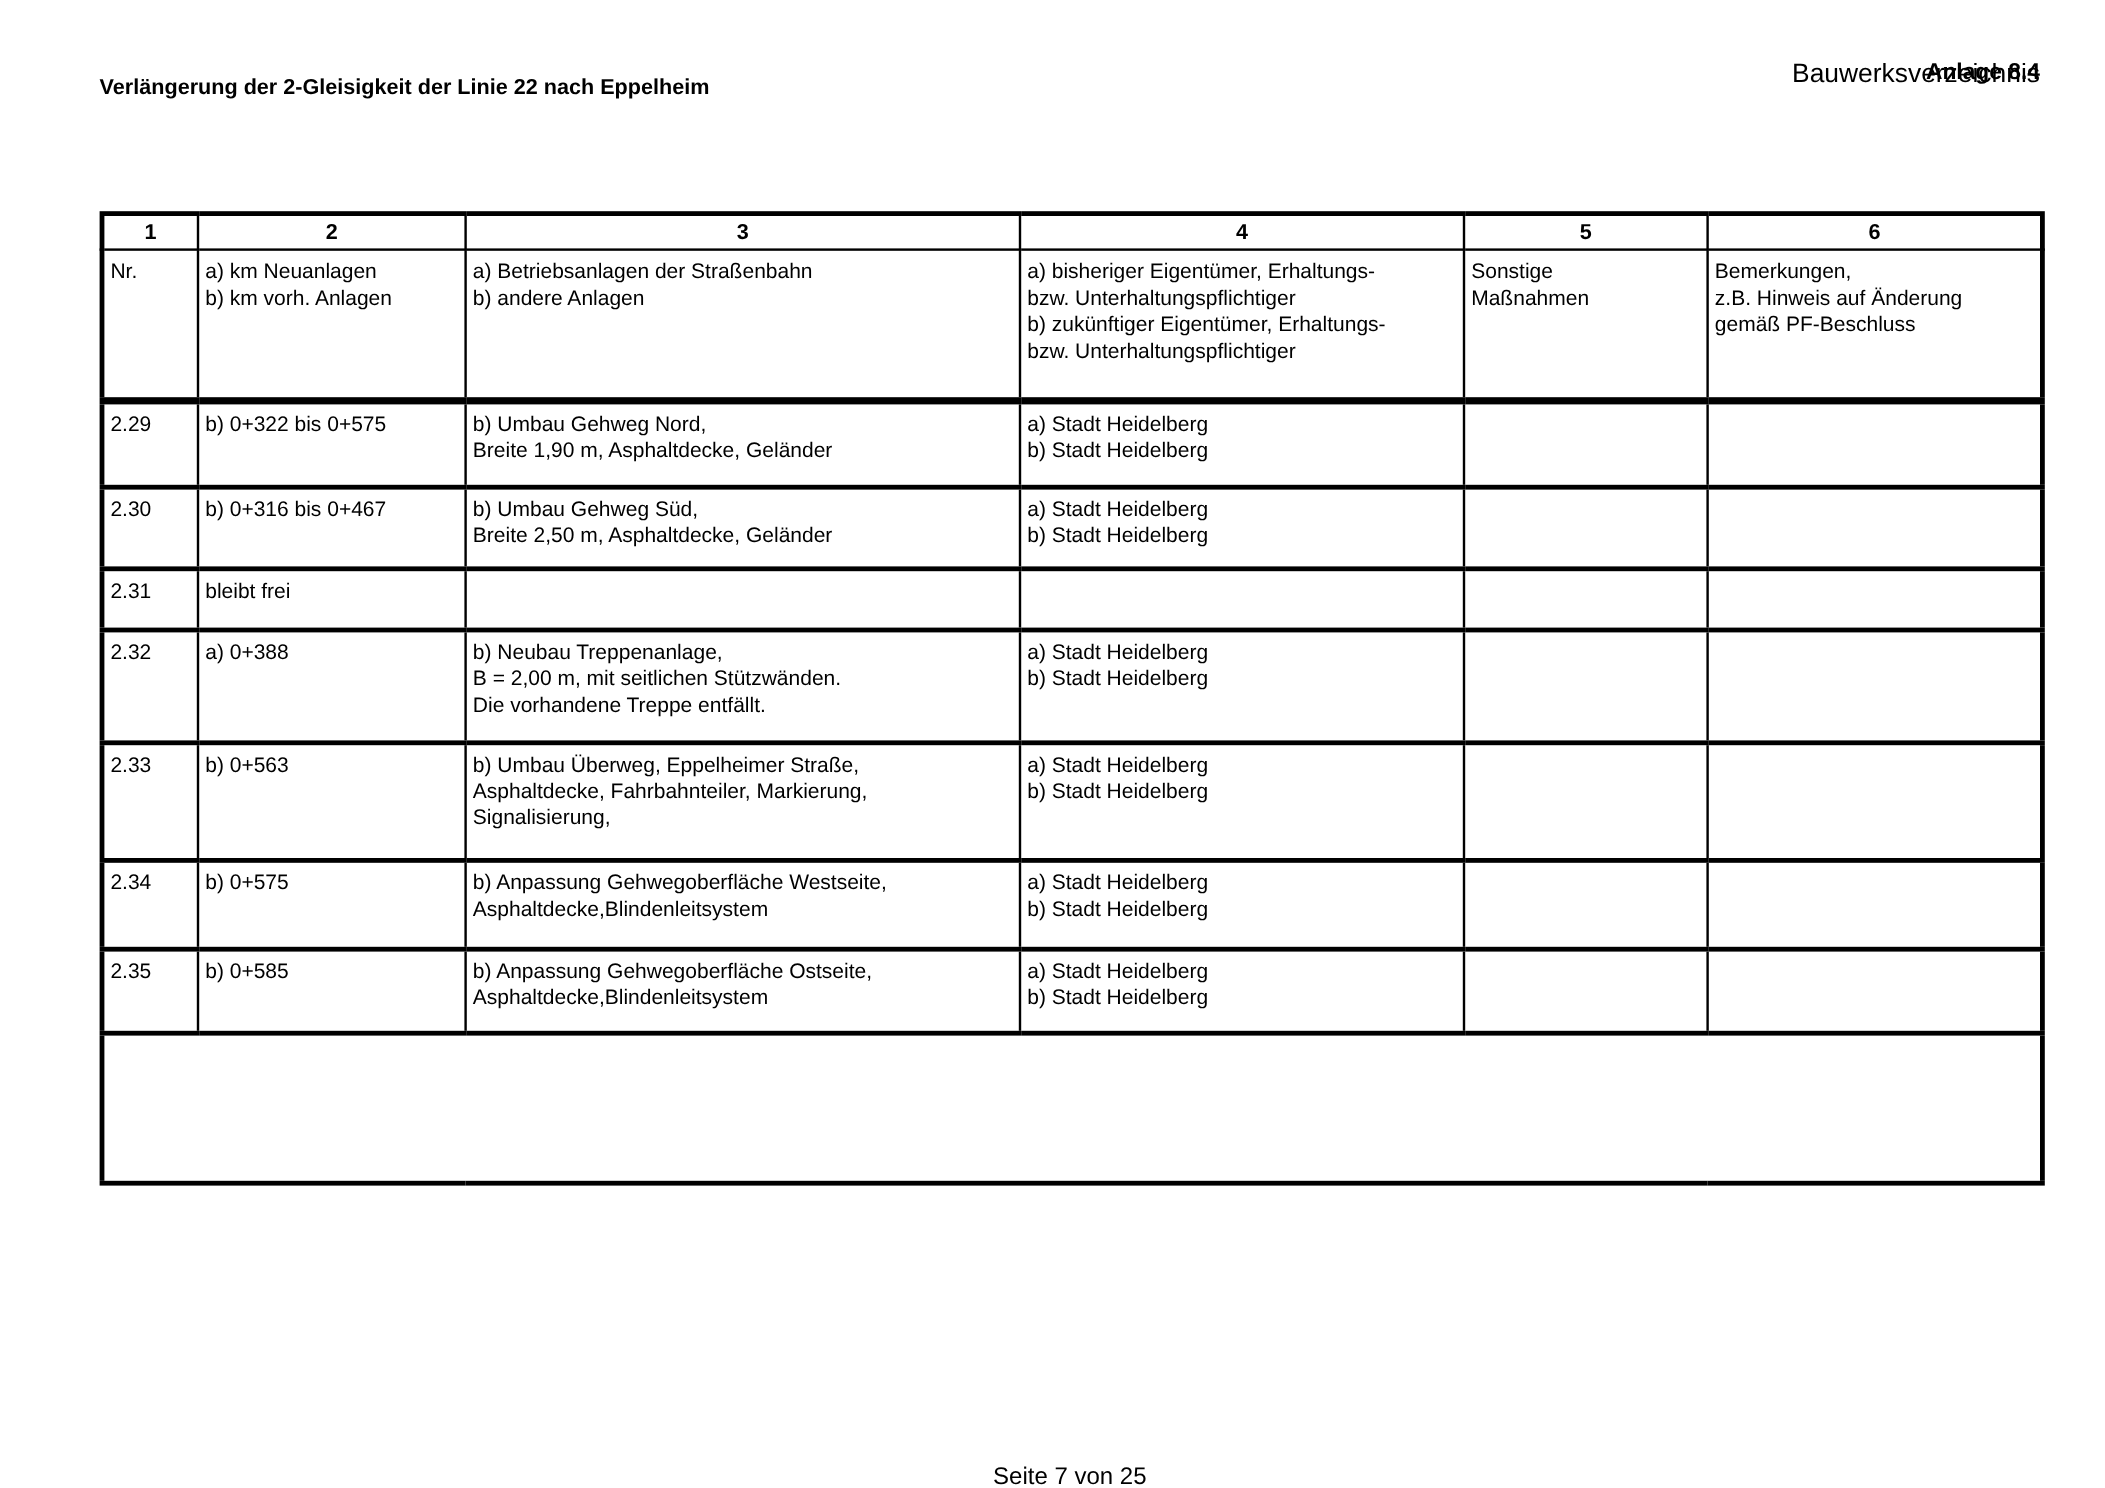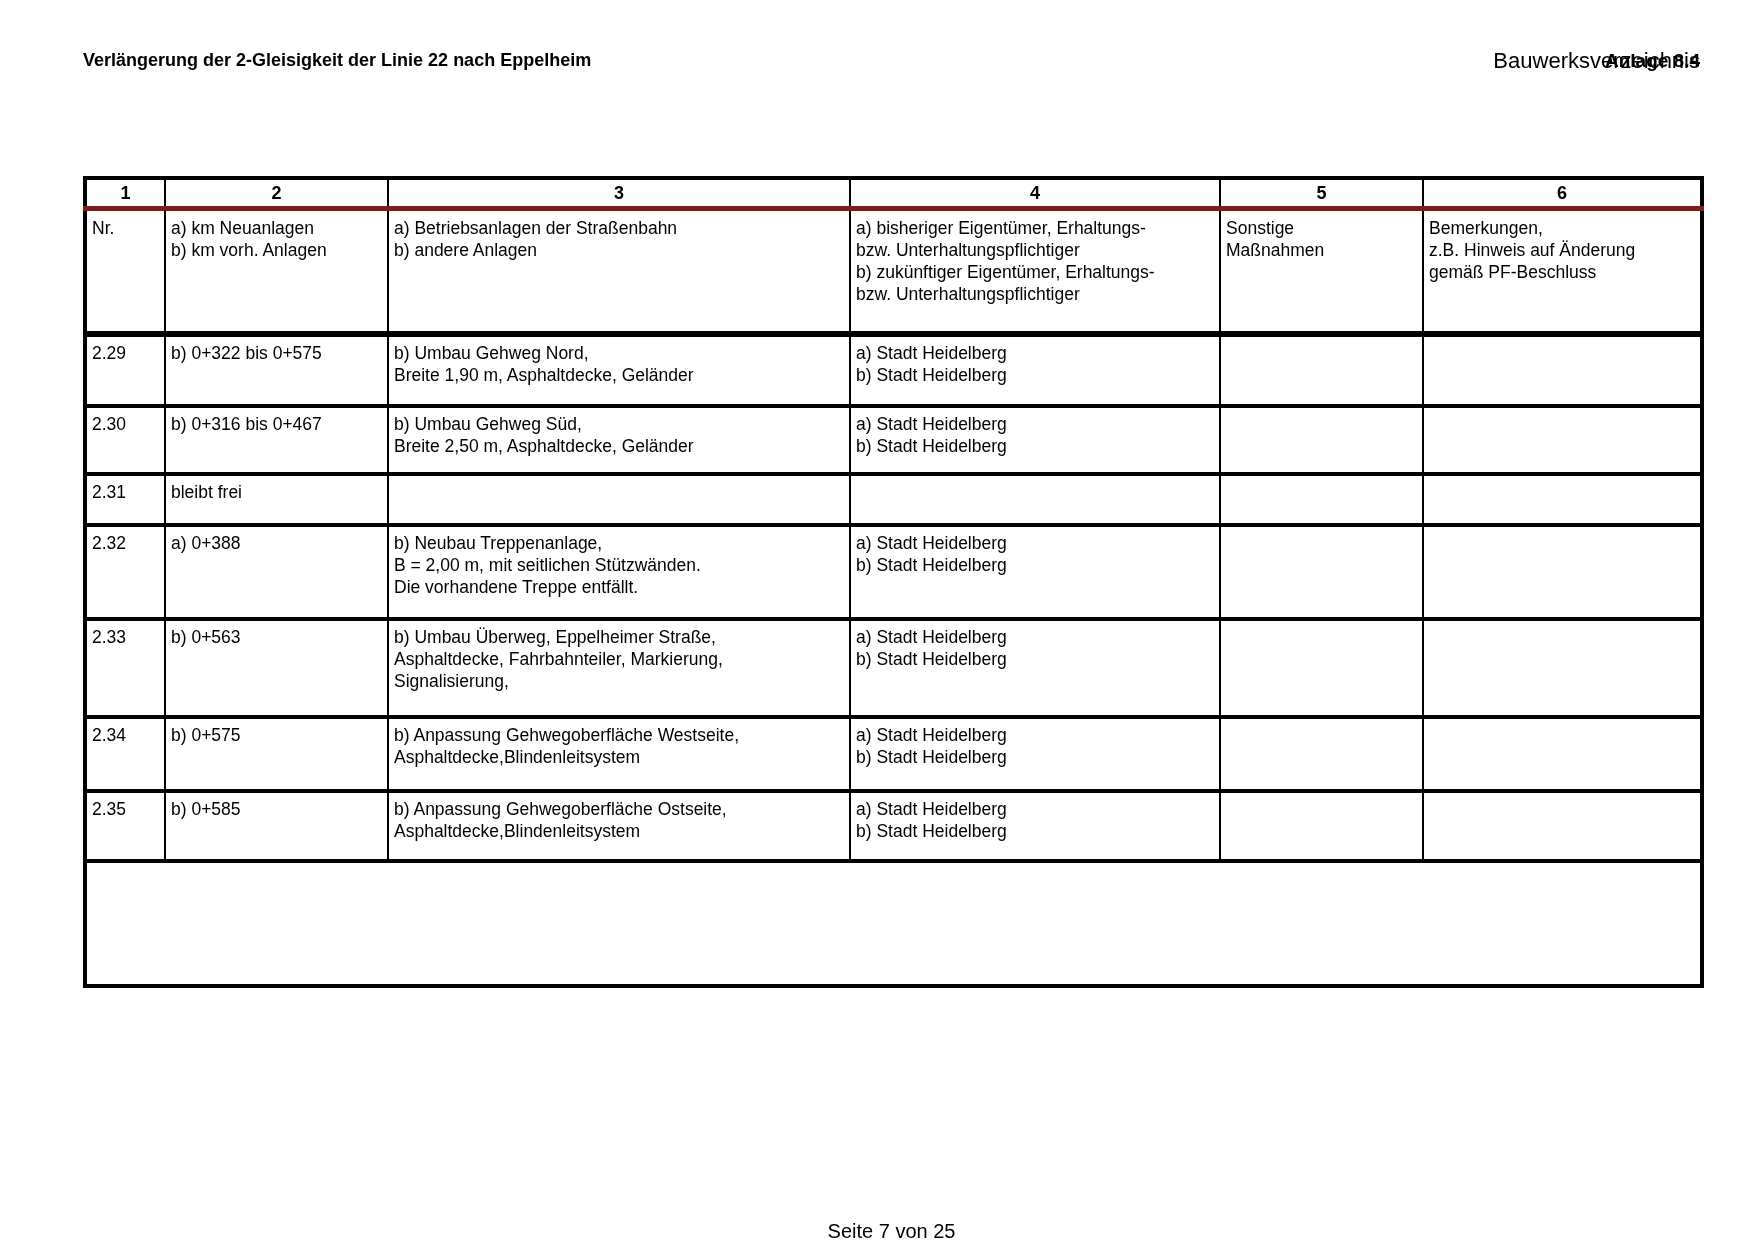--- a/index.html
+++ b/index.html
@@ -25,20 +25,21 @@
   }
   .org-line1 {
     font-size: 18px;
     line-height: 25px;
     font-weight: normal;
   }
   .org-line2 {
     font-size: 18px;
     line-height: 25px;
     font-weight: bold;
+    margin-top: 12px;
   }
   .doc-title {
     position: absolute;
     left: 0;
     top: 0;
     width: 100%;
     text-align: right;
     font-size: 22px;
     line-height: 25px;
     font-weight: normal;
@@ -76,21 +77,21 @@
   }
   tr.numrow td {
     font-weight: bold;
     text-align: center;
     padding: 1px 0 0 0;
     font-size: 18px;
     line-height: 24px;
     border-bottom: 2px solid #000;
   }
   tr.headrow td {
-    border-top: 5px solid #7f1d1d;
+    border-top: 2px solid #7f1d1d;
     border-bottom: 6px solid #000;
     padding-top: 6px;
   }
   tr.emptyrow td {
     border-left: none;
     border-right: none;
   }
   
   .page-footer {
     position: absolute;

